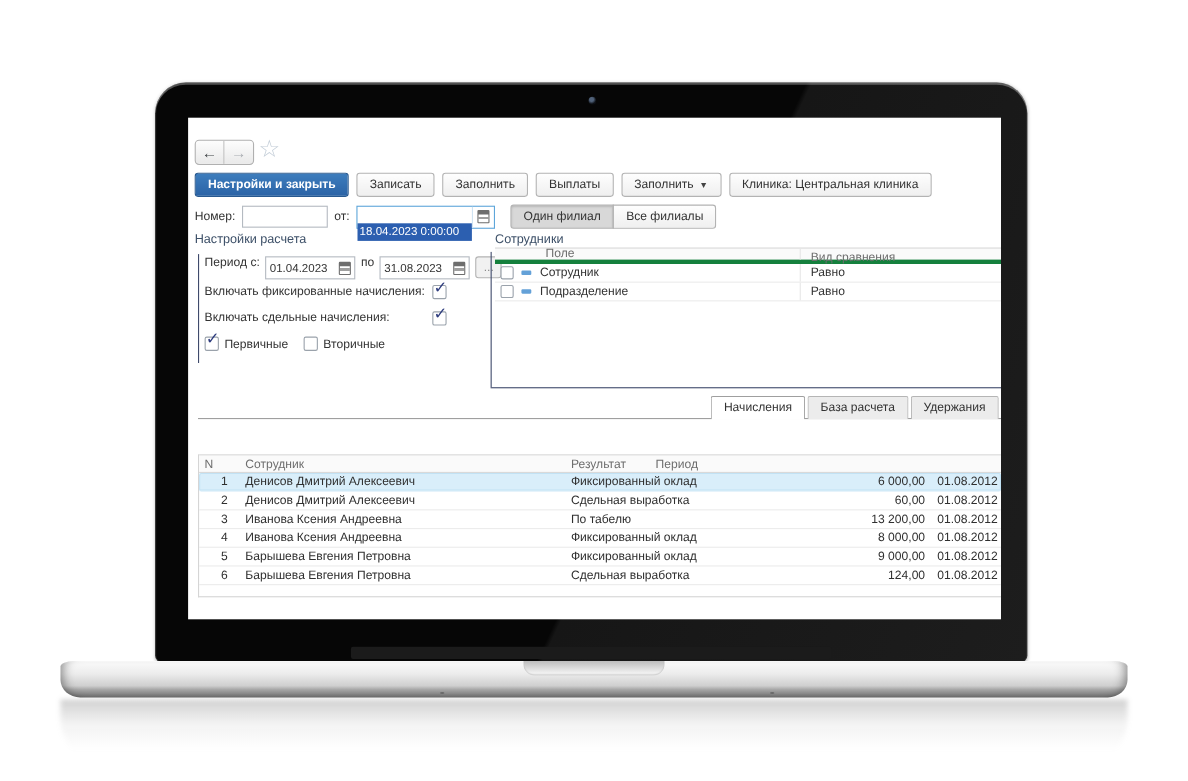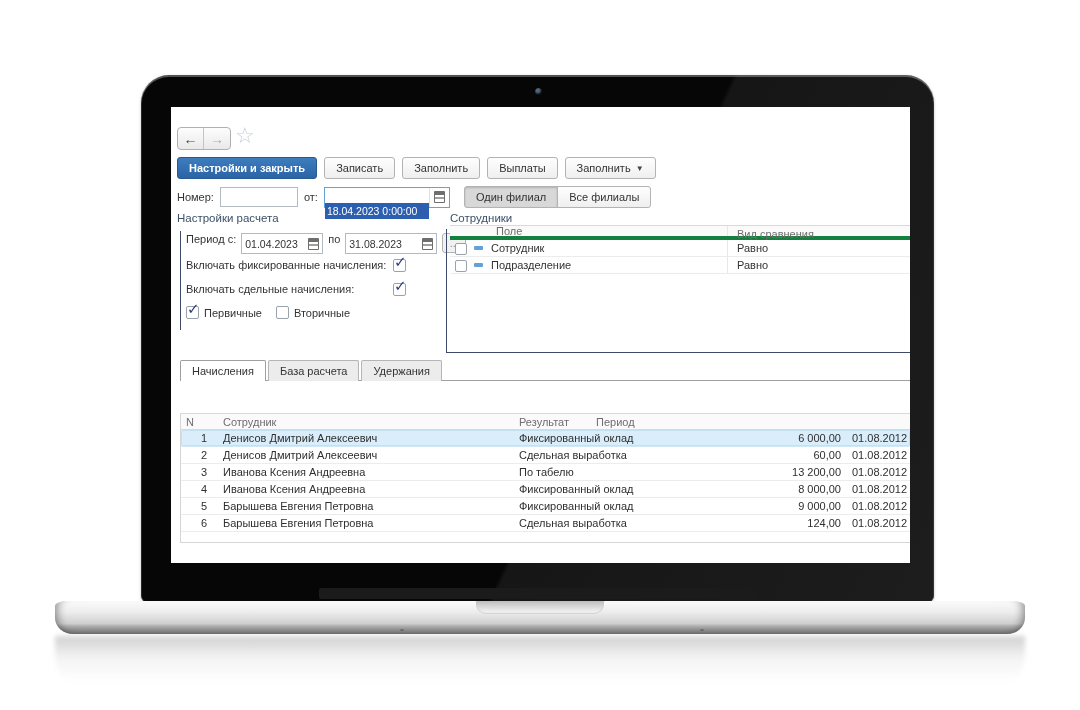--- a/index.html
+++ b/index.html
@@ -82,21 +82,21 @@
   .emp-head{display:flex;height:15px;line-height:16px;background:#fafafa;border-top:1px solid #d9d9d9;
     border-bottom:4px solid #15803d;color:#6e6e6e;}
   .emp-row{display:flex;height:17px;line-height:16px;border-bottom:1px solid #ececec;align-items:center;}
   .ec-cb{width:23px;padding-left:5px;}
   .ec-field{width:254px;padding-left:1px;display:flex;align-items:center;gap:8px;}
   .ec-cmp{flex:1;border-left:1px solid #e7e7e7;padding-left:9px;height:100%;line-height:16px;}
   .emp-head .ec-field{padding-left:23px;}
   .emp-bottom{position:absolute;left:275px;top:245px;width:464px;height:1px;background:#3f4a6b;}
 
   
-  .tabbar{position:absolute;left:9px;top:253px;right:0;height:21px;display:flex;border-bottom:1px solid #9f9f9f;}
+  .tabbar{position:absolute;left:9px;top:253px;right:0;height:21px;display:flex;border-bottom:1px solid #9f9f9f;justify-content:flex-end;}
   .tab{height:21px;padding:0 11px;display:flex;align-items:center;font-size:11px;color:#333;
     background:#ececec;border:1px solid #b5b5b5;border-bottom:none;border-radius:2px 2px 0 0;margin-right:2px;}
   .tab.active{background:#fff;border-color:#9f9f9f;position:relative;}
   .tab.active::after{content:"";position:absolute;left:0;right:0;bottom:-1px;height:1px;background:#fff;}
 
   
   .addrow{position:absolute;left:9px;top:281px;display:flex;align-items:center;gap:10px;}
   .updown{display:flex;border:1px solid #b3b3b3;border-radius:3px;overflow:hidden;background:linear-gradient(#fefefe,#efefef);}
   .udbtn{width:25px;height:21px;display:flex;align-items:center;justify-content:center;}
   .udbtn:first-child{border-right:1px solid #c6c6c6;}
@@ -135,20 +135,21 @@
 
       <div class="toolbar">
         <div class="btn primary">Настройки и закрыть</div>
         <div class="btn">Записать</div>
         <div class="btn">Заполнить</div>
         <div class="btn">Выплаты</div>
         <div class="btn">
           <span>Заполнить</span>
           <span class="drop">▼</span>
         </div>
+        <div class="btn">Клиника: Центральная клиника</div>
       </div>
 
       <div class="numrow">
         <span class="lbl">Номер:</span>
         <input class="inp num-input" readonly="" value="" style="">
         <span class="lbl">от:</span>
         <div class="datebox">
           <span class="sel">18.04.2023 0:00:00</span>
           <span class="calbtn">
               <span class="cal"></span>
@@ -165,21 +166,21 @@
 
       <div class="set-row" style="left:15px;top:126px;">
         <span class="lbl">Период с:</span>
         <div class="datebox" style="width:82px;border-color:#b4bac1;">
           <span style="flex:1;padding:2px 3px;font-size:10.5px;">01.04.2023</span>
           <span class="calbtn" style="border-left:none;width:17px;">
               <span class="cal"></span>
             </span>
         </div>
         <span class="lbl">по</span>
-        <div class="datebox" style="width:92px;border-color:#b4bac1;">
+        <div class="datebox" style="width:82px;border-color:#b4bac1;">
           <span style="flex:1;padding:2px 3px;font-size:10.5px;">31.08.2023</span>
           <span class="calbtn" style="border-left:none;width:17px;">
               <span class="cal"></span>
             </span>
         </div>
         <div class="btn more">...</div>
       </div>
 
       <div class="set-row" style="left:15px;top:152px;width:260px;">
         <span class="lbl">Включать фиксированные начисления:</span>

